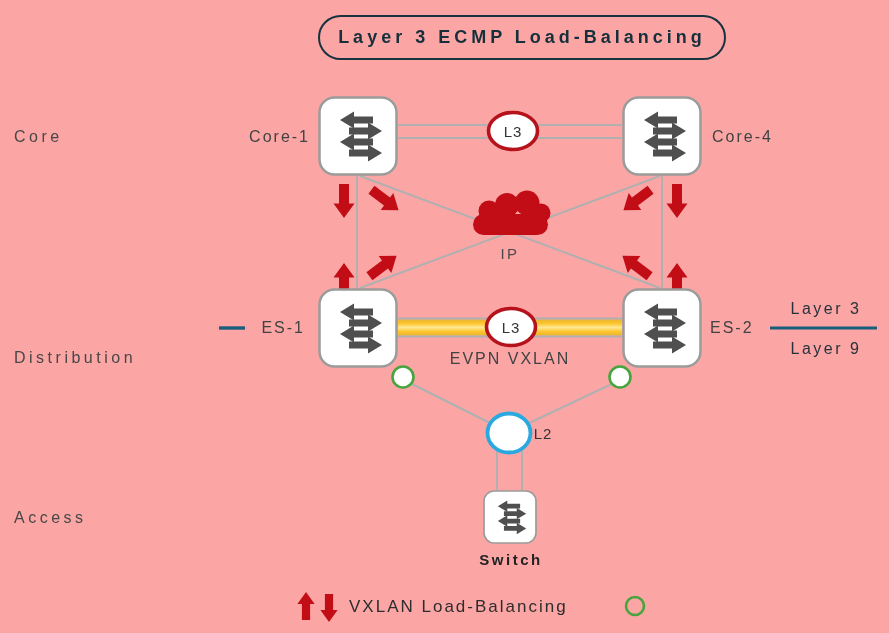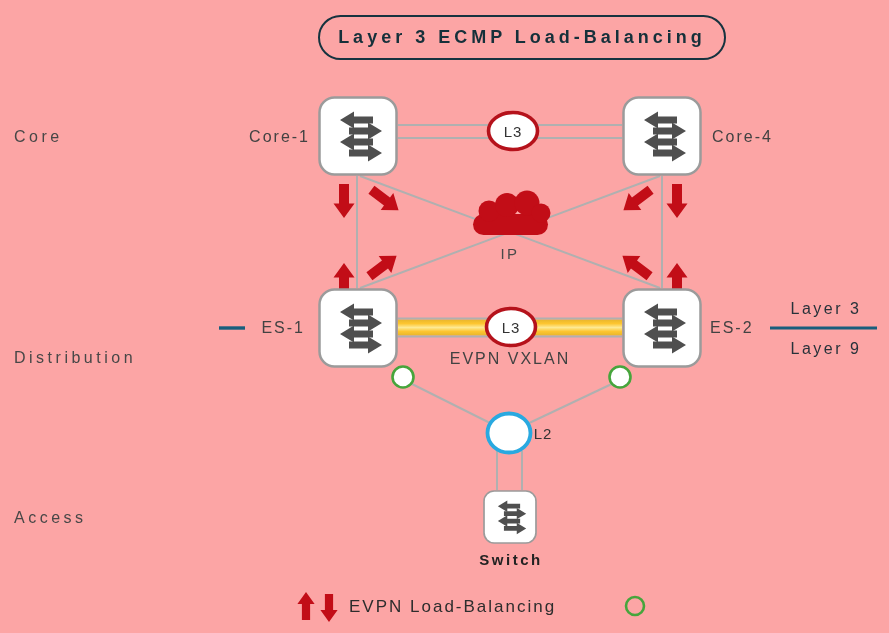--- a/index.html
+++ b/index.html
@@ -132,15 +132,15 @@
   <div class="txt oval-label center" style="left:513px;top:131px;">L3</div>
   <div class="txt oval-label center" style="left:511px;top:327px;">L3</div>
   <div class="txt oval-label center" style="left:534px;top:433px;margin-left:9px;">L2</div>
 
   <div class="txt small-label center" style="left:510px;top:253px;color:#4a4a4a;">IP</div>
   <div class="txt node-label center" style="left:510px;top:359px;">EVPN VXLAN</div>
 
   <div class="txt divider-label center" style="left:826px;top:309px;">Layer 3</div>
   <div class="txt divider-label center" style="left:826px;top:349px;">Layer 9</div>
 
-  <div class="txt legend-label vcenter" style="left:349px;top:607px;">EVPN Load-Balancing</div>
+  <div class="txt legend-label vcenter" style="left:349px;top:607px;">VXLAN Load-Balancing</div>
 
 </div>
 
 </body></html>

